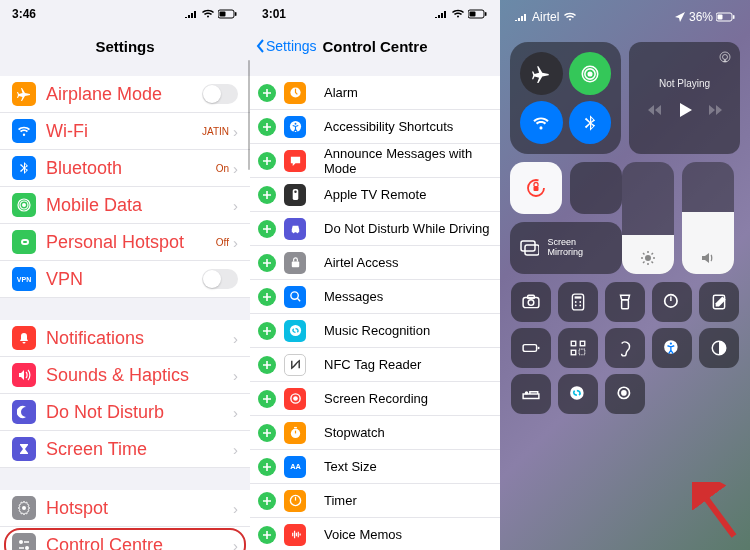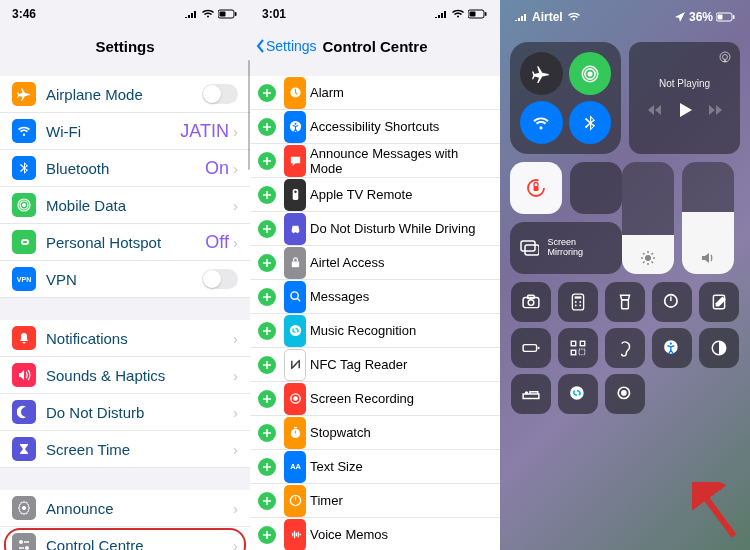--- a/index.html
+++ b/index.html
@@ -1,40 +1,40 @@
 <!DOCTYPE html>
 <html><head>
 <meta charset="utf-8">
 <style>
   * { box-sizing: border-box; margin: 0; padding: 0; font-family: -apple-system, "Helvetica Neue", Arial, sans-serif; }
   body { width: 750px; height: 550px; display: flex; overflow: hidden; background: #fff; }
   .col { width: 250px; height: 550px; overflow: hidden; position: relative; }
   .col1, .col2 { background: #f2f2f7; }
   .col3 { background: linear-gradient(135deg,#6a8aa8 0%,#7a6f9a 35%,#8a7fa8 60%,#5a7a6a 100%); }
   .status { height: 28px; display: flex; align-items: center; justify-content: space-between; padding: 0 12px; font-size: 12px; font-weight: 600; color: #000; }
-  .col3 .status { color: #fff; font-weight: 700; padding: 8px 14px; height: 34px; gap: 12px; }
+  .col3 .status { color: #fff; font-weight: 400; padding: 8px 14px; height: 34px; gap: 12px; }
   .status .right { display: flex; align-items: center; gap: 3px; }
   .nav { height: 36px; display: flex; align-items: center; justify-content: center; position: relative; padding: 0 8px; }
   .nav .back { position: absolute; left: 6px; color: #007aff; font-size: 14px; display: flex; align-items: center; }
   .nav .title { font-weight: 600; font-size: 15px; }
   .sep { height: 22px; }
   .sep.short { height: 12px; }
   .row { height: 37px; background: #fff; display: flex; align-items: center; padding: 0 12px; border-bottom: 0.5px solid #e5e5ea; position: relative; }
   .row .icon { width: 24px; height: 24px; border-radius: 5px; display: flex; align-items: center; justify-content: center; margin-right: 10px; flex-shrink: 0; }
   .row .icon svg { width: 14px; height: 14px; }
-  .row .label { flex: 1; font-size: 15px; color: #0c4a6e; }
-  .row .value { font-size: 18px; color: #8b5cf6; margin-right: 4px; }
+  .row .label { flex: 1; font-size: 18px; color: #ef4444; }
+  .row .value { font-size: 10px; color: #c2410c; margin-right: 4px; }
   .row .chev { color: #c7c7cc; font-size: 15px; }
   .toggle { width: 36px; height: 20px; border-radius: 10px; background: #e9e9eb; position: relative; }
   .toggle::after { content: ""; position: absolute; width: 18px; height: 18px; border-radius: 9px; background: #fff; top: 1px; left: 1px; box-shadow: 0 1px 2px rgba(0,0,0,0.2); }
   .row.highlight::before { content: ""; position: absolute; left: 4px; right: 4px; top: 1px; bottom: 1px; border: 2.5px solid #d32f2f; border-radius: 16px; pointer-events: none; }
   .row2 { height: 34px; background: #fff; display: flex; align-items: center; padding: 0 10px 0 8px; border-bottom: 0.5px solid #e5e5ea; position: relative; }
   .addbtn { width: 18px; height: 18px; border-radius: 9px; background: #34c759; display: flex; align-items: center; justify-content: center; margin-right: 8px; flex-shrink: 0; }
   .addbtn svg { width: 10px; height: 10px; }
-  .row2 .icon { width: 22px; height: 32px; border-radius: 5px; margin-right: 4px; flex-shrink: 0; display: flex; align-items: center; justify-content: center; }
+  .row2 .icon { width: 22px; height: 22px; border-radius: 5px; margin-right: 18px; flex-shrink: 0; display: flex; align-items: center; justify-content: center; }
   .row2 .icon svg { width: 13px; height: 13px; }
   .row2 .label { font-size: 13px; color: #000; }
   .scrollhint { position: absolute; right: 0; top: 60px; width: 2.5px; height: 110px; background: rgba(0,0,0,0.25); border-radius: 2px; }
   
   .cc { padding: 8px 10px; }
   .toprow { display: flex; gap: 8px; margin-bottom: 8px; }
   .panel { background: rgba(30,30,35,0.55); border-radius: 18px; }
   .conn { width: 112px; height: 112px; display: grid; grid-template-columns: 1fr 1fr; grid-template-rows: 1fr 1fr; gap: 6px; padding: 10px; }
   .cbtn { border-radius: 50%; display: flex; align-items: center; justify-content: center; }
   .cbtn svg { width: 18px; height: 18px; }
@@ -180,21 +180,21 @@
         <div class="chev">›</div>
       </div>
       <div class="sep"></div>
       <div class="row">
         <div class="icon" style="background:#8e8e93">
           <svg width="14" height="14" viewBox="0 0 14 14">
             <circle cx="7" cy="7" r="2" fill="#fff"></circle>
             <path d="M7 0l1 2 2-1 0 2 2 1-1 2 2 1-2 1 1 2-2 1 0 2-2-1-1 2-1-2-2 1 0-2-2-1 1-2-2-1 2-1-1-2 2-1 0-2 2 1z" fill="none" stroke="#fff" stroke-width="0.8"></path>
           </svg>
         </div>
-        <div class="label">Announce</div>
+        <div class="label">Hotspot</div>
         <div class="chev">›</div>
       </div>
       <div class="row highlight">
         <div class="icon" style="background:#8e8e93">
           <svg width="14" height="14" viewBox="0 0 14 14">
             <circle cx="4" cy="4" r="2" fill="#fff"></circle>
             <line x1="7" y1="4" x2="12" y2="4" stroke="#fff" stroke-width="1.5"></line>
             <circle cx="10" cy="10" r="2" fill="#fff"></circle>
             <line x1="2" y1="10" x2="7" y2="10" stroke="#fff" stroke-width="1.5"></line>
           </svg>

